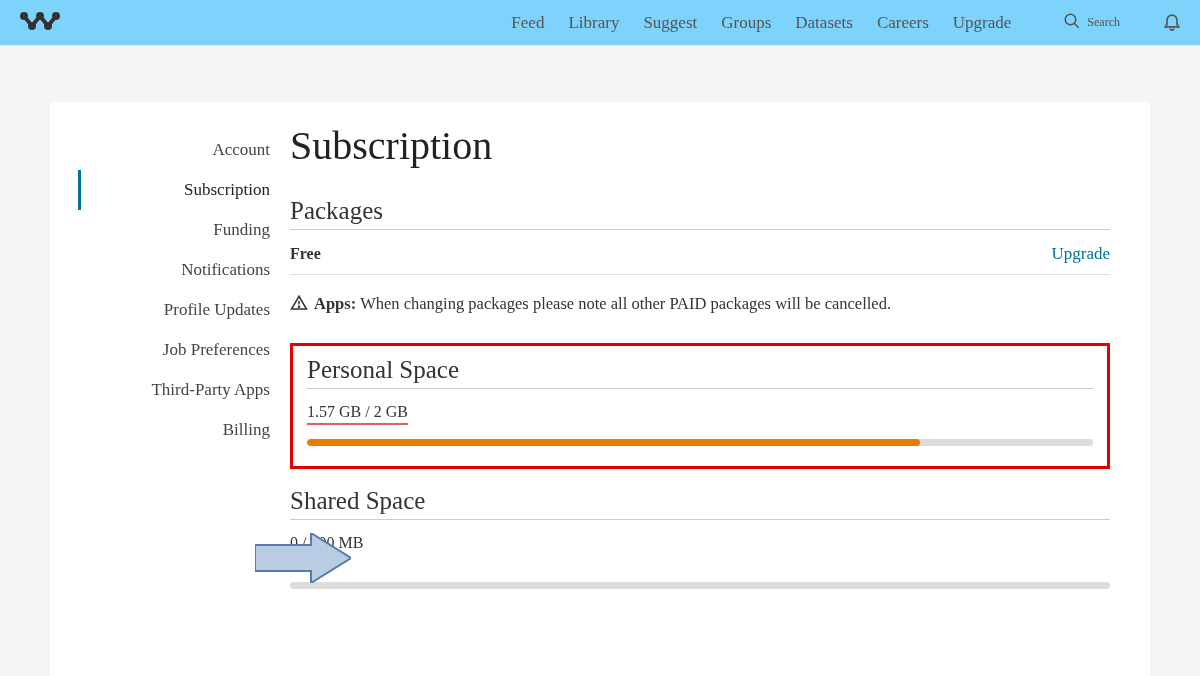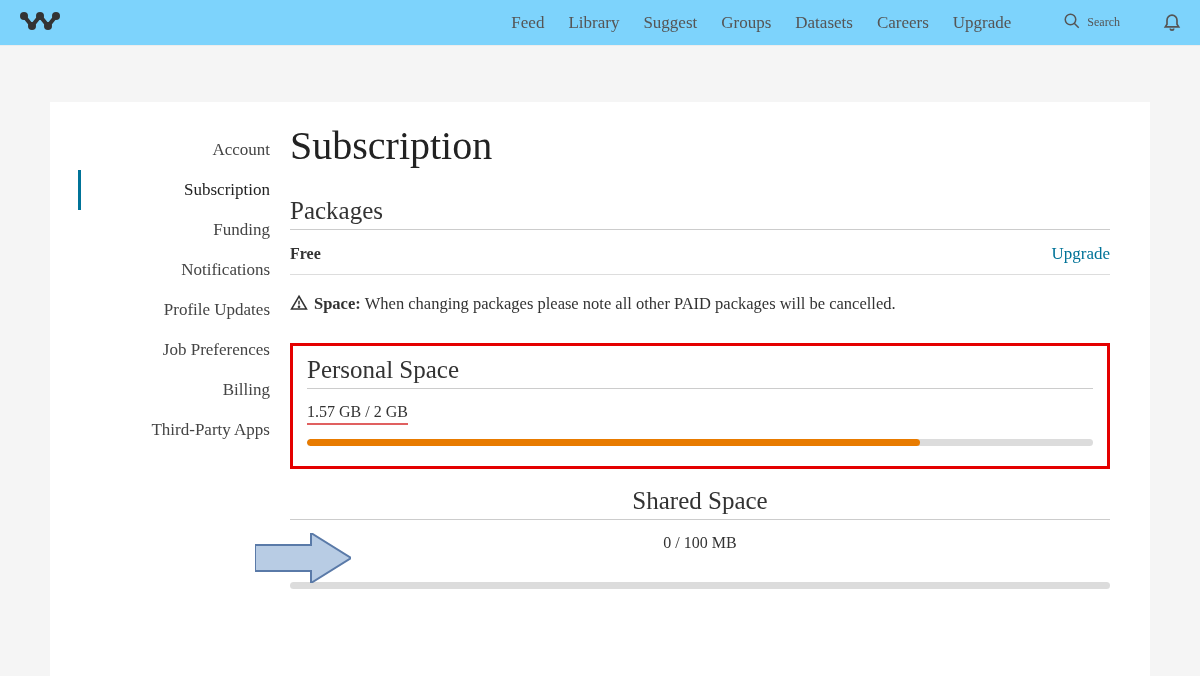--- a/index.html
+++ b/index.html
@@ -152,21 +152,20 @@
     border-radius: 4px;
     overflow: hidden;
   }
   .progress-fill {
     height: 100%;
     background: #e87b00;
     border-radius: 4px;
   }
   .shared-section {
     padding: 0 0 0 0;
-    text-align: center;
   }
   .arrow-annot {
     position: absolute;
     left: 255px;
     top: 533px;
     pointer-events: none;
   }
   .container-rel { position: relative; }
 </style>
 </head>
@@ -215,41 +214,41 @@
 
   <div class="page-wrap">
     <div class="page">
       <div class="sidebar">
         <div class="sidebar-item"><span>Account</span></div>
         <div class="sidebar-item active"><span>Subscription</span></div>
         <div class="sidebar-item"><span>Funding</span></div>
         <div class="sidebar-item"><span>Notifications</span></div>
         <div class="sidebar-item"><span>Profile Updates</span></div>
         <div class="sidebar-item"><span>Job Preferences</span></div>
+        <div class="sidebar-item"><span>Third-Party Apps</span></div>
         <div class="sidebar-item"><span>Billing</span></div>
-        <div class="sidebar-item"><span>Third-Party Apps</span></div>
       </div>
 
       <div class="main">
         <h1 class="page-title">Subscription</h1>
 
         <h2 class="section-title">Packages</h2>
         <div class="package-row">
           <span class="package-name">Free</span>
           <a class="upgrade-link">Upgrade</a>
         </div>
         <div class="note-line">
           <span class="warn-icon">
             <svg width="18" height="18" viewBox="0 0 24 24" fill="none" stroke="#333" stroke-width="2">
               <path d="M12 3 L22 20 H2 Z"></path>
               <line x1="12" y1="9" x2="12" y2="14"></line>
               <circle cx="12" cy="17" r="0.8" fill="#333"></circle>
             </svg>
           </span>
-          <strong>Space:</strong>
+          <strong>Apps:</strong>
           <span>When changing packages please note all other PAID packages will be cancelled.</span>
         </div>
 
         <div class="highlight-box">
           <h2 class="section-title" style="border-bottom:1px solid #ccc;">Personal Space</h2>
           <span class="usage-text">1.57 GB / 2 GB</span>
           <div class="progress">
             <div class="progress-fill" style="width:78%"></div>
           </div>
         </div>

